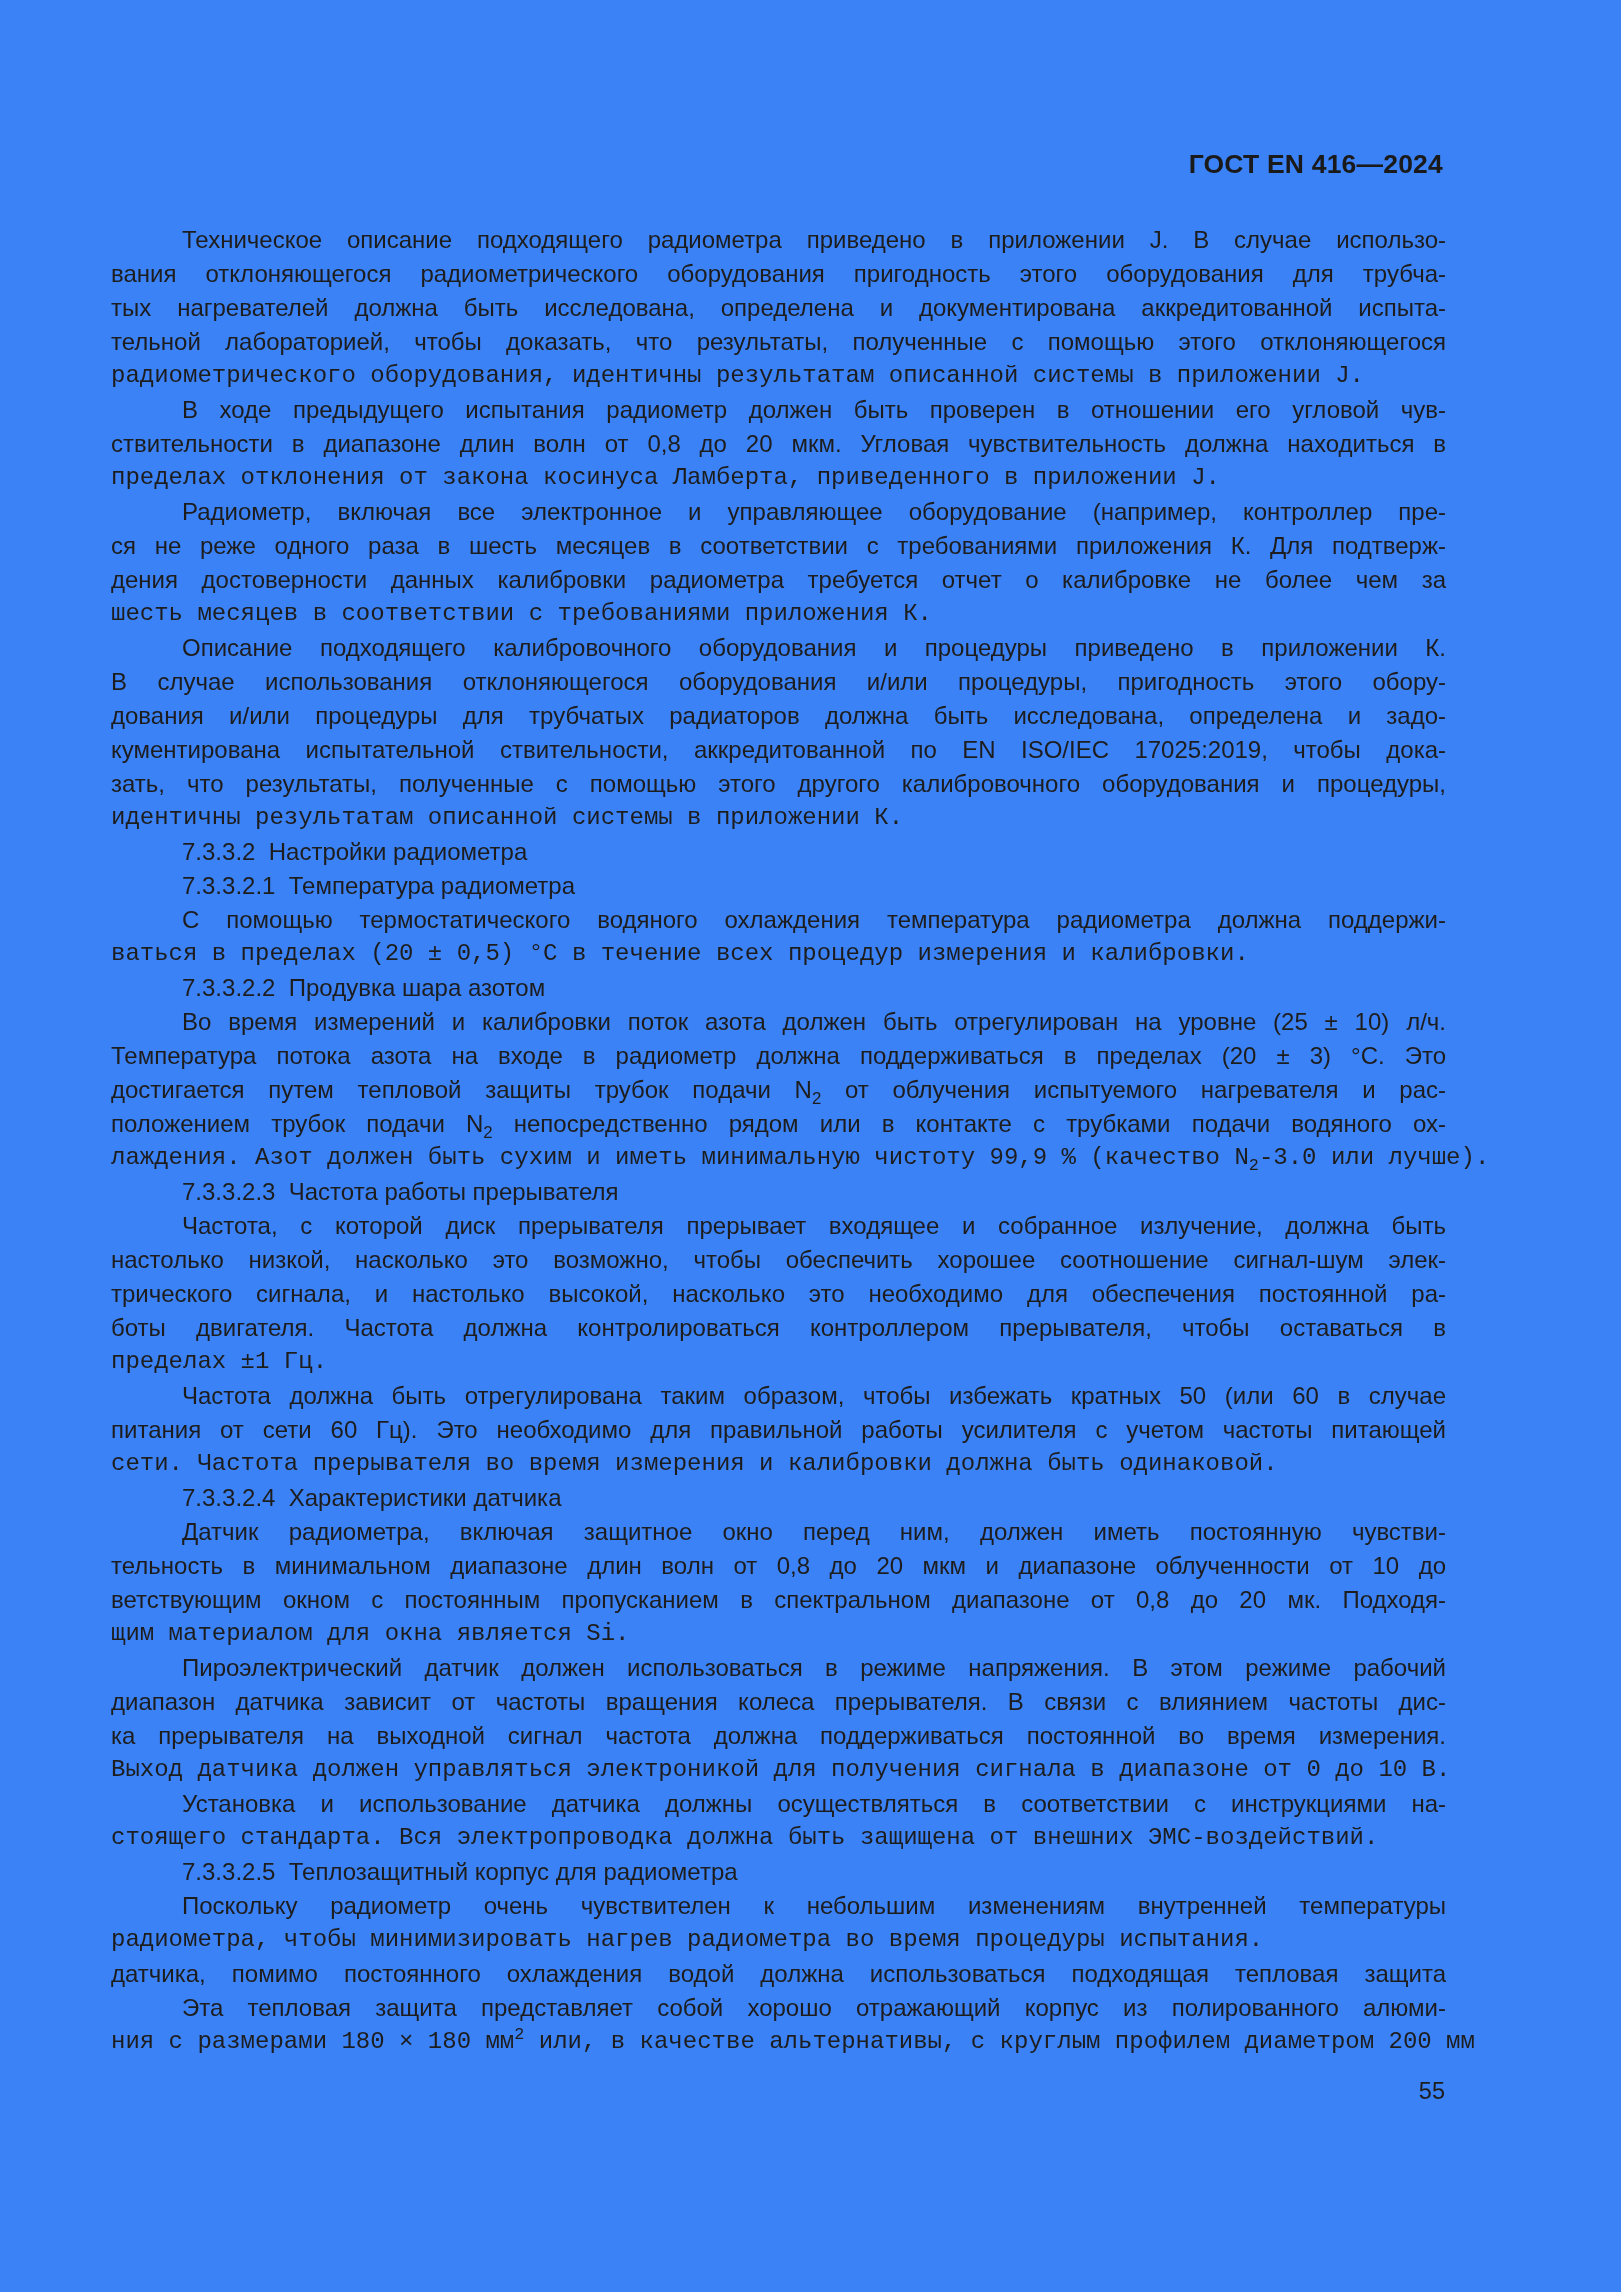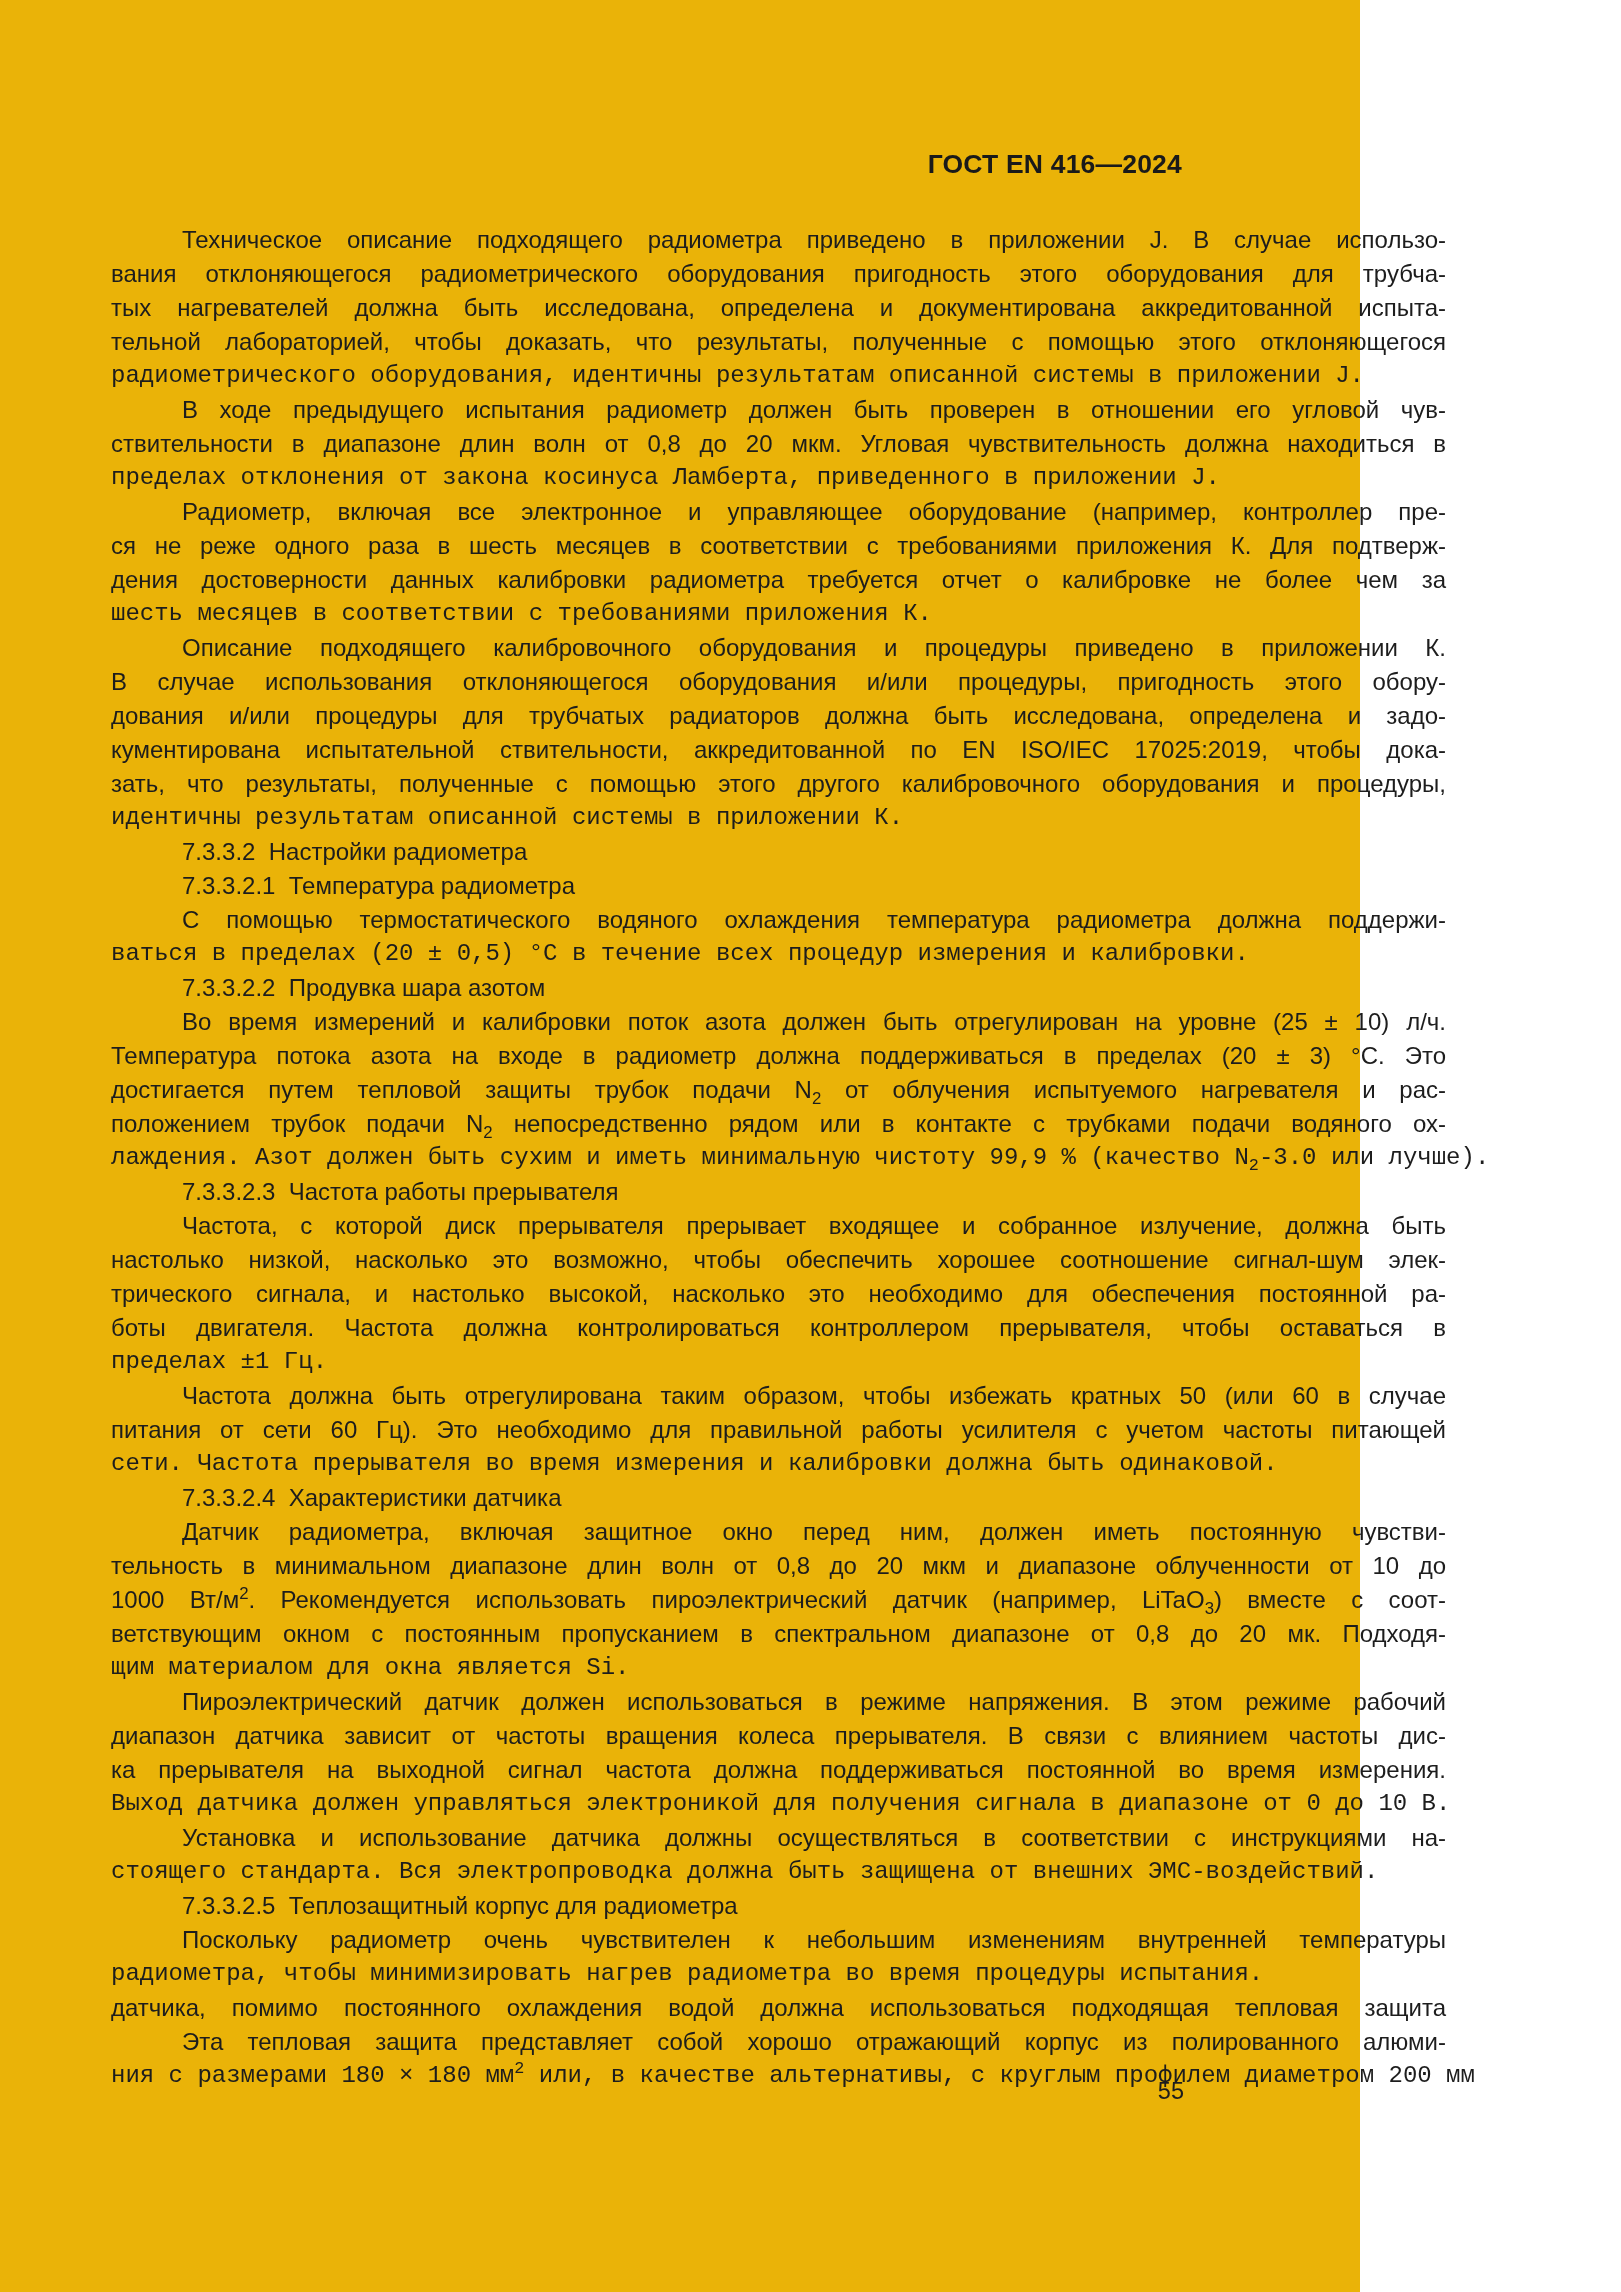--- a/index.html
+++ b/index.html
@@ -1,19 +1,19 @@
 <!DOCTYPE html>
 <html><head>
   <meta charset="utf-8">
   <style>
     html, body { margin: 0; padding: 0; background: #ffffff; }
     body { width: 1621px; height: 2293px; position: relative; overflow: hidden; }
     .page {
-      position: absolute; left: 0; top: 0; width: 1360px; height: 2293px;
-      background: #eab308; color: #1d1d1d;
+      position: absolute; left: 0; top: 0; width: 1621px; height: 2293px;
+      background: #3b82f6; color: #1d1d1d;
       font-family: "Liberation Sans", "DejaVu Sans", sans-serif;
     }
     .header {
       position: absolute; top: 149px; right: 178px;
       font-weight: bold; font-size: 26.5px; letter-spacing: 0.2px; color: #1a1a1a;
     }
     .content {
       position: absolute; left: 111px; top: 223px; width: 1335px;
       font-size: 24px; line-height: 34px;
     }
@@ -89,21 +89,20 @@
       </div>
       <div>
         <span class="line indent">Частота должна быть отрегулирована таким образом, чтобы избежать кратных 50 (или 60 в случае</span>
         <span class="line">питания от сети 60 Гц). Это необходимо для правильной работы усилителя с учетом частоты питающей</span>
         <span class="line last">сети. Частота прерывателя во время измерения и калибровки должна быть одинаковой.</span>
       </div>
       <span class="line heading"><span>7.3.3.2.4</span>&nbsp;&nbsp;<span>Характеристики датчика</span></span>
       <div>
         <span class="line indent">Датчик радиометра, включая защитное окно перед ним, должен иметь постоянную чувстви-</span>
         <span class="line">тельность в минимальном диапазоне длин волн от 0,8 до 20 мкм и диапазоне облученности от 10 до</span>
-        <span class="line">1000 Вт/м<sup>2</sup>. Рекомендуется использовать пироэлектрический датчик (например, LiTaO<sub>3</sub>) вместе с соот-</span>
         <span class="line">ветствующим окном с постоянным пропусканием в спектральном диапазоне от 0,8 до 20 мк. Подходя-</span>
         <span class="line last">щим материалом для окна является Si.</span>
       </div>
       <div>
         <span class="line indent">Пироэлектрический датчик должен использоваться в режиме напряжения. В этом режиме рабочий</span>
         <span class="line">диапазон датчика зависит от частоты вращения колеса прерывателя. В связи с влиянием частоты дис-</span>
         <span class="line">ка прерывателя на выходной сигнал частота должна поддерживаться постоянной во время измерения.</span>
         <span class="line last">Выход датчика должен управляться электроникой для получения сигнала в диапазоне от 0 до 10 В.</span>
       </div>
       <div>

